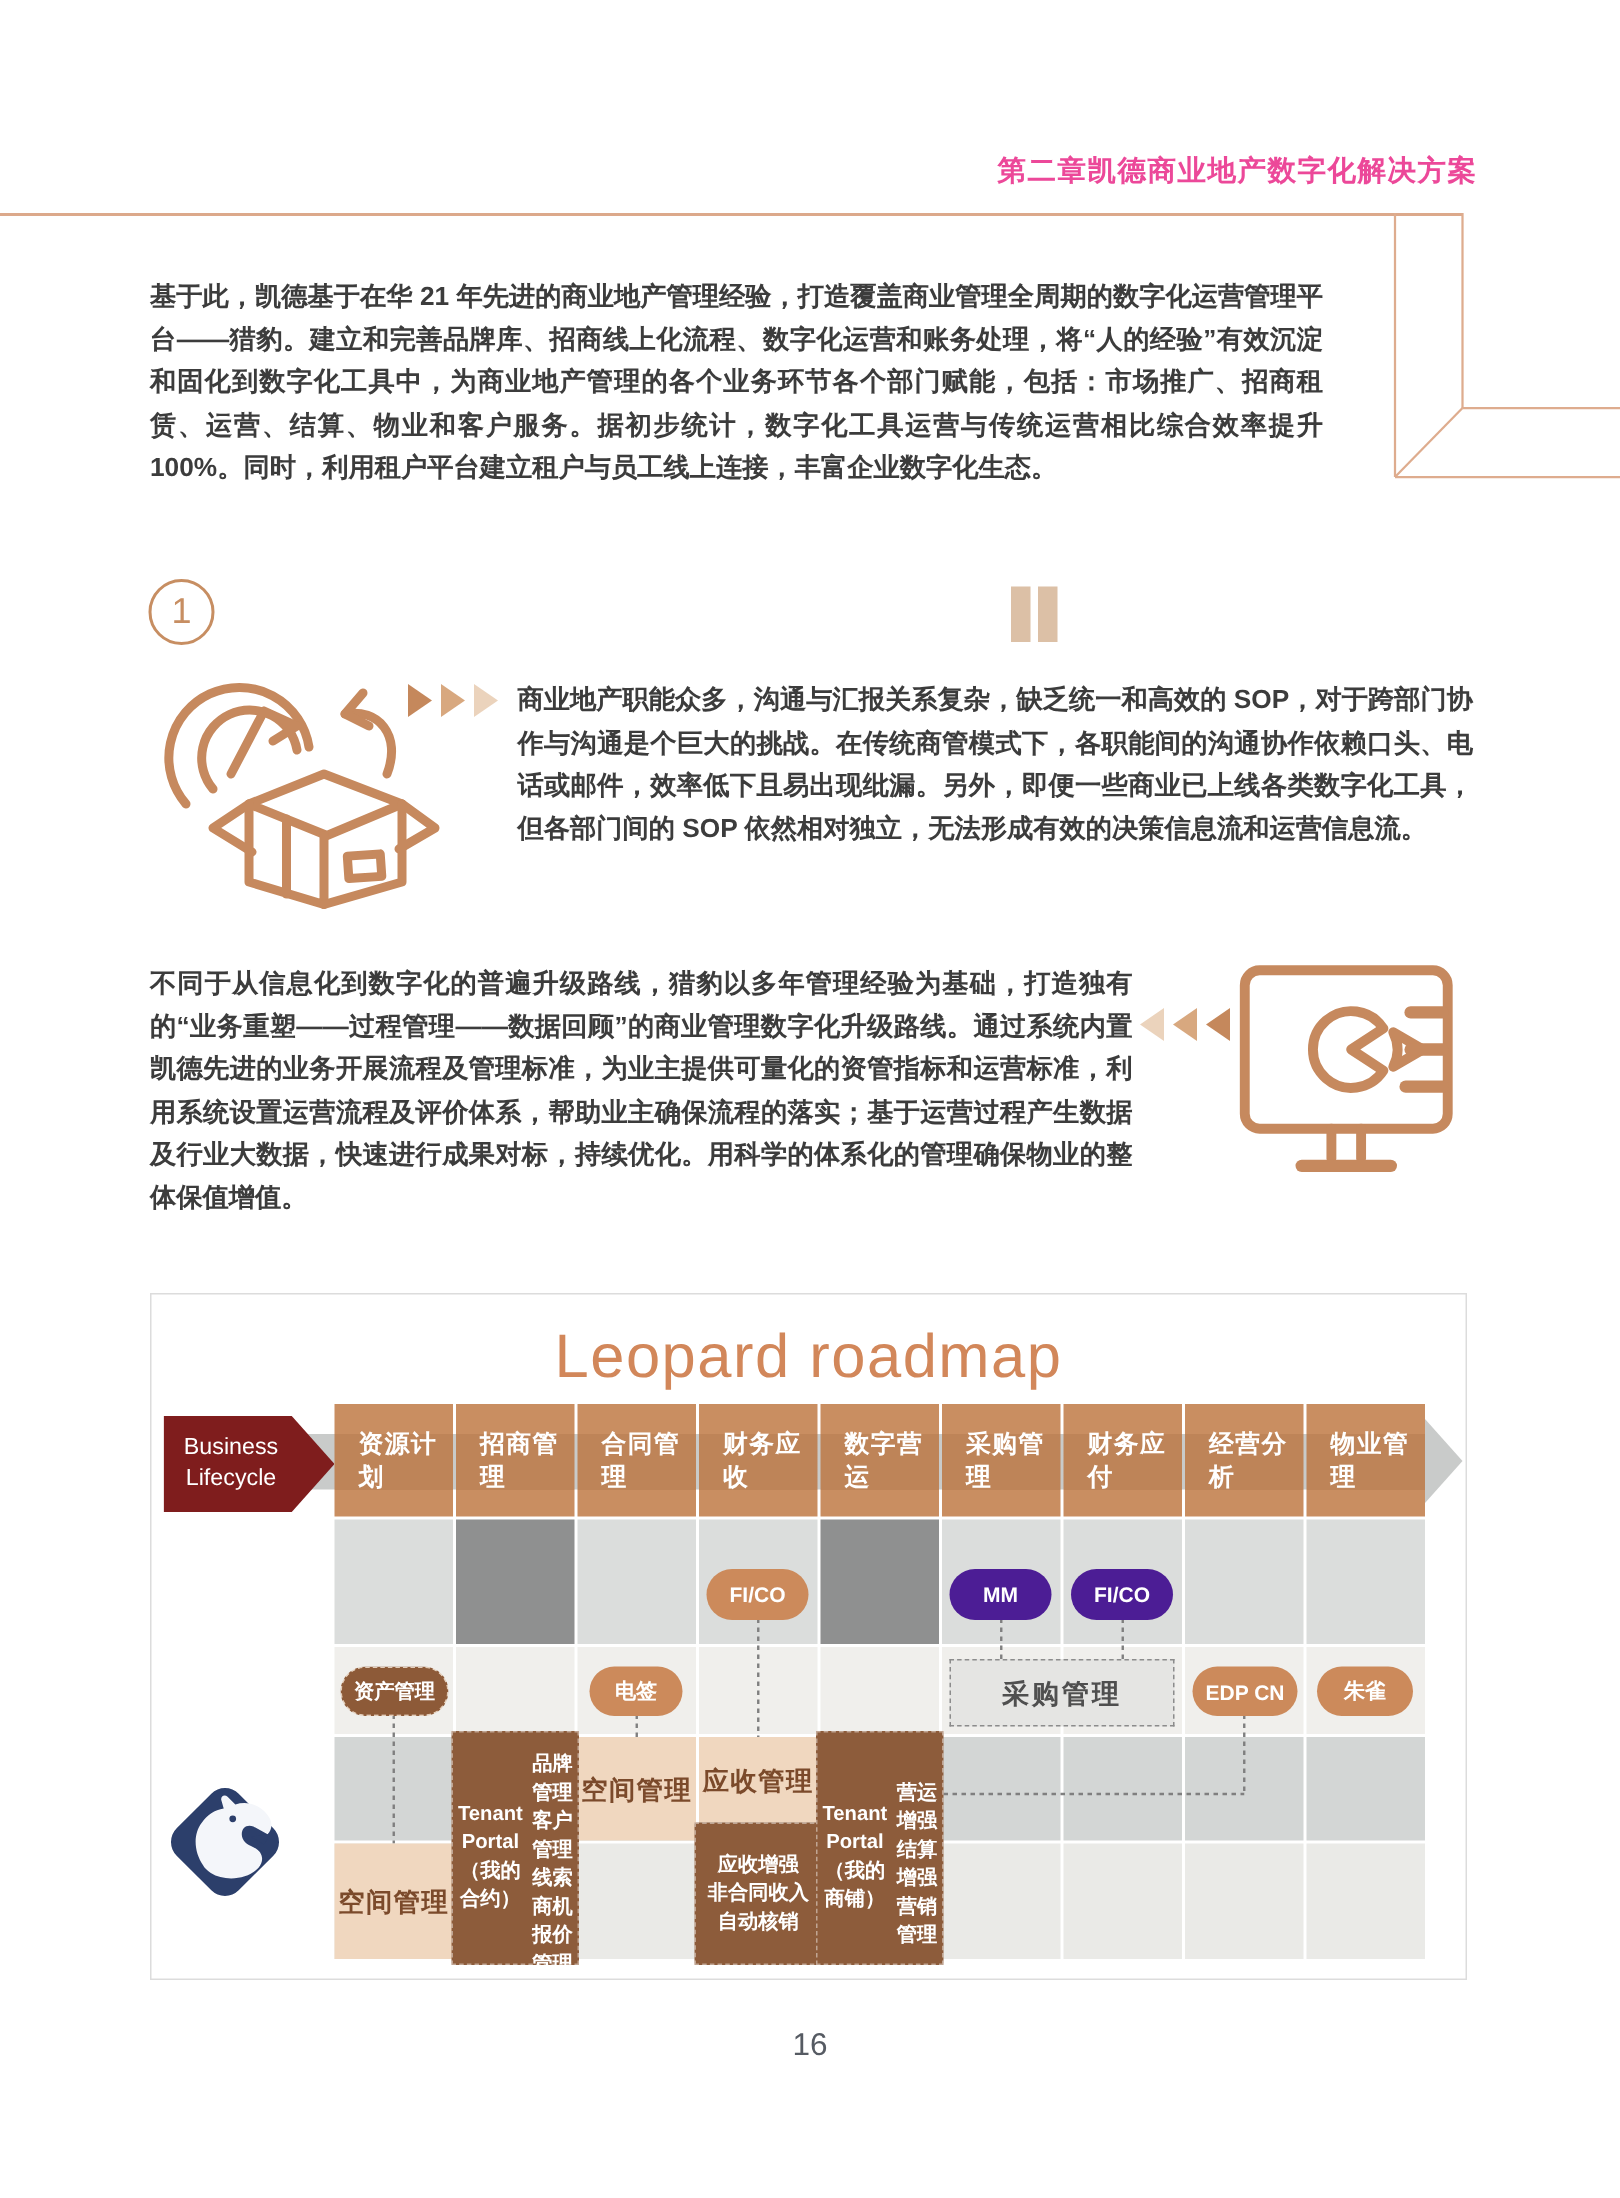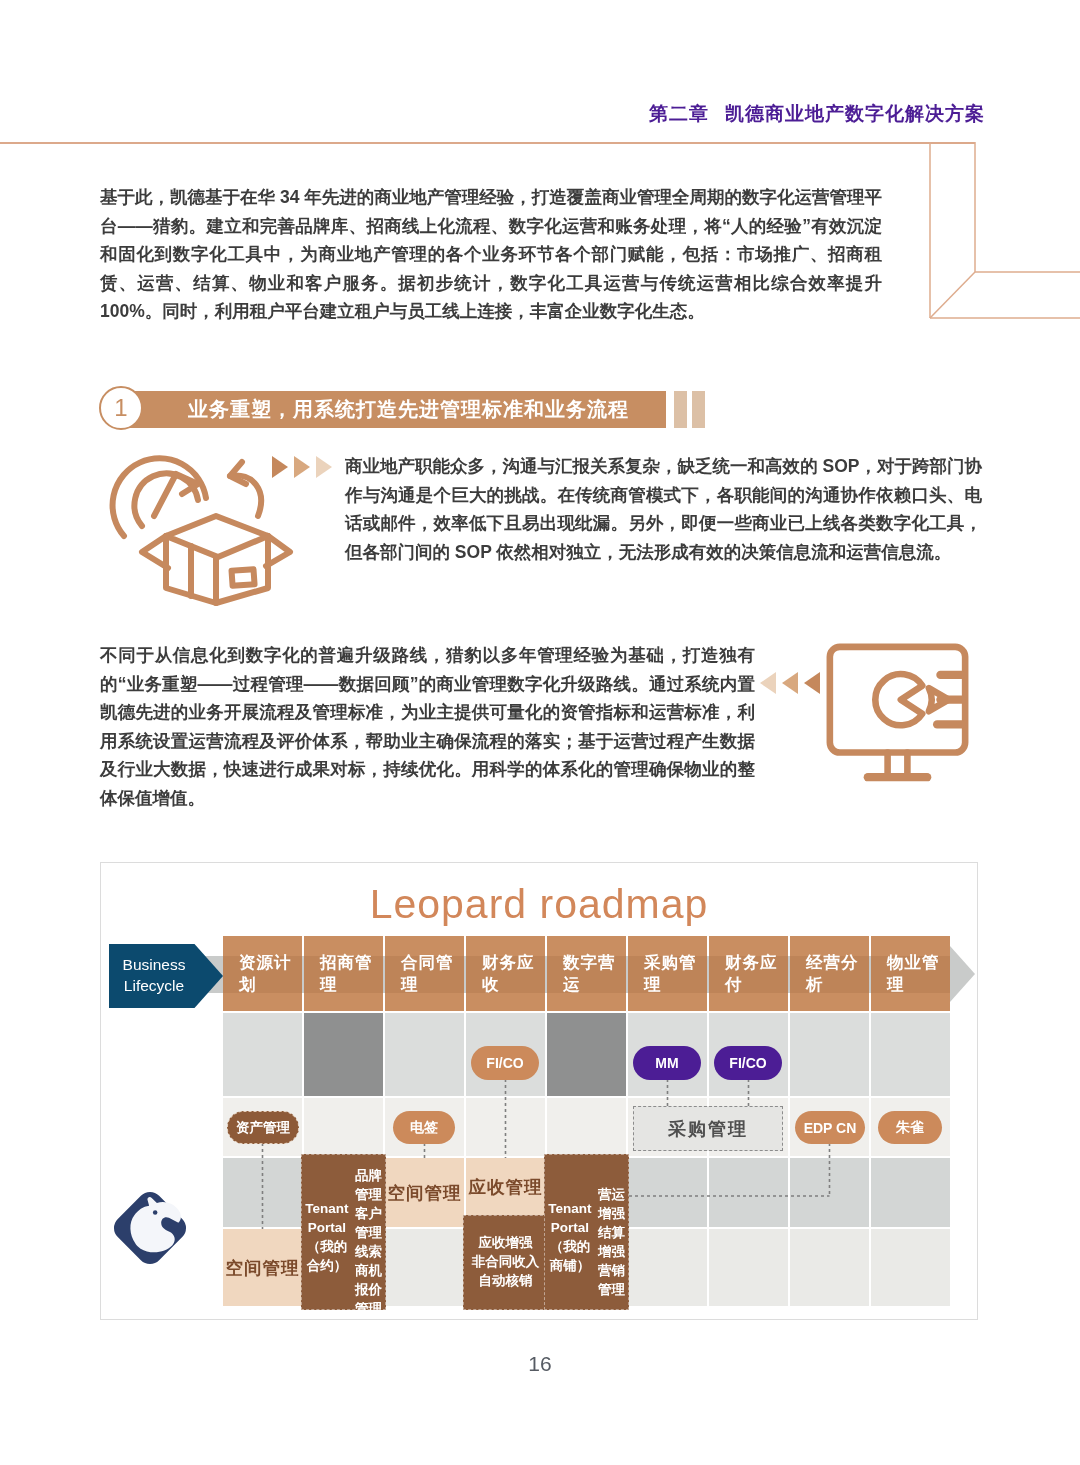--- a/index.html
+++ b/index.html
@@ -3,22 +3,22 @@
 <meta charset="utf-8">
 <style>
   * { margin:0; padding:0; box-sizing:border-box; }
   html,body { background:#ffffff; }
   #page {
     position:relative; width:1080px; height:1465px; background:#ffffff;
     font-family:"Liberation Sans", sans-serif; overflow:hidden;
   }
   
   .chapter-header {
-    position:absolute; top:101px; right:95px; display:flex; gap:16px;
-    font-size:19px; font-weight:700; color:#4c1d95; letter-spacing:1px;
+    position:absolute; top:101px; right:95px; display:flex; 
+    font-size:19px; font-weight:700; color:#ec4899; letter-spacing:1px;
   }
   .header-rule { position:absolute; top:142px; left:0; width:975px; height:2px; background:#DCA98B; }
   .corner-deco { position:absolute; top:140px; left:920px; }
   
   .para {
     position:absolute; color:#3C3C3C; font-size:17.5px; line-height:28.5px;
     font-weight:600; text-align:justify; white-space:pre-line;
   }
   .intro-p { left:100px; top:183px; width:782px; }
   .sec1-p  { left:345px; top:452px; width:637px; }
@@ -54,21 +54,21 @@
     color:#D2875A; font-size:41px; font-weight:400; letter-spacing:1px;
   }
   .band { position:absolute; left:70px; top:93px; width:779px; height:37px; background:#C9CBCA; z-index:1; }
   .band-arrow {
     position:absolute; left:849px; top:83px; width:0; height:0; z-index:1;
     border-top:28px solid transparent; border-bottom:28px solid transparent;
     border-left:25px solid #C9CBCA;
   }
   .lifecycle {
     position:absolute; left:8px; top:81px; width:114px; height:64px; z-index:2;
-    background:#0c4a6e; clip-path:polygon(0 0,75% 0,100% 50%,75% 100%,0 100%);
+    background:#7f1d1d; clip-path:polygon(0 0,75% 0,100% 50%,75% 100%,0 100%);
     color:#fff; font-size:15.5px; line-height:1.35; font-weight:400;
     display:flex; align-items:center; justify-content:center; text-align:center;
     padding-right:24px; white-space:pre-line;
   }
   .rm-row { position:absolute; left:122px; width:727px; display:flex; gap:2px; z-index:2; }
   .rm-row > div { flex:1; }
   .hdr-row { top:73px; height:75px; }
   .hdr-row > div {
     background:linear-gradient(180deg,#C98E61 0%,#C98E61 27%,#BE8458 27%,#BE8458 76%,#C98E61 76%);
     color:#fff; font-size:16.5px; font-weight:700; letter-spacing:1px;
@@ -121,24 +121,23 @@
   <svg class="corner-deco" width="160" height="185" viewBox="0 0 160 185">
     <g stroke="#DEAC8E" stroke-width="1.5" fill="none">
       <line x1="10" y1="2" x2="10" y2="178"></line>
       <line x1="55" y1="2" x2="55" y2="132"></line>
       <line x1="55" y1="132" x2="160" y2="132"></line>
       <line x1="10" y1="178" x2="160" y2="178"></line>
       <line x1="10" y1="178" x2="55" y2="132"></line>
     </g>
   </svg>
 
-  <p class="para intro-p">基于此，凯德基于在华 34 年先进的商业地产管理经验，打造覆盖商业管理全周期的数字化运营管理平台——猎豹。建立和完善品牌库、招商线上化流程、数字化运营和账务处理，将“人的经验”有效沉淀和固化到数字化工具中，为商业地产管理的各个业务环节各个部门赋能，包括：市场推广、招商租赁、运营、结算、物业和客户服务。据初步统计，数字化工具运营与传统运营相比综合效率提升 100%。同时，利用租户平台建立租户与员工线上连接，丰富企业数字化生态。</p>
+  <p class="para intro-p">基于此，凯德基于在华 21 年先进的商业地产管理经验，打造覆盖商业管理全周期的数字化运营管理平台——猎豹。建立和完善品牌库、招商线上化流程、数字化运营和账务处理，将“人的经验”有效沉淀和固化到数字化工具中，为商业地产管理的各个业务环节各个部门赋能，包括：市场推广、招商租赁、运营、结算、物业和客户服务。据初步统计，数字化工具运营与传统运营相比综合效率提升 100%。同时，利用租户平台建立租户与员工线上连接，丰富企业数字化生态。</p>
 
   <div class="sec-circle">1</div>
-  <div class="sec-bar">业务重塑，用系统打造先进管理标准和业务流程</div>
   <div class="sec-bar-sm b1"></div>
   <div class="sec-bar-sm b2"></div>
 
   <svg class="icon-svg" style="left:106px; top:438px;" width="190" height="168" viewBox="0 0 190 168">
     <g stroke="#C6895E" stroke-width="6" fill="none" stroke-linecap="round" stroke-linejoin="round">
       <path d="M18 98 A47 47 0 1 1 100 60"></path>
       <path d="M36 88 A32 32 0 1 1 92 62"></path>
       <path d="M48 78 L70 36 M70 36 L92 46 L76 56"></path>
       <path d="M152 78 C162 52 146 34 124 38"></path>
       <path d="M124 38 L136 24 M124 38 L140 46"></path>

